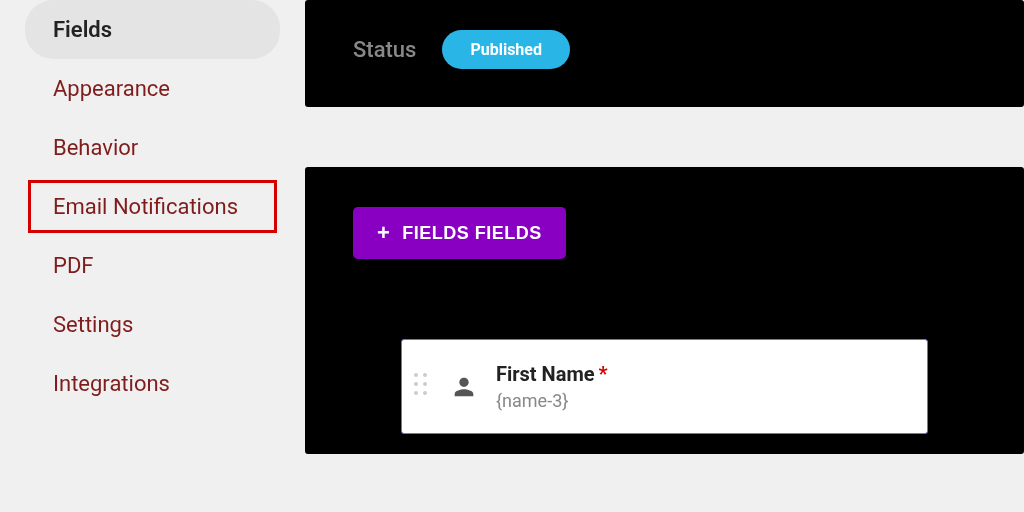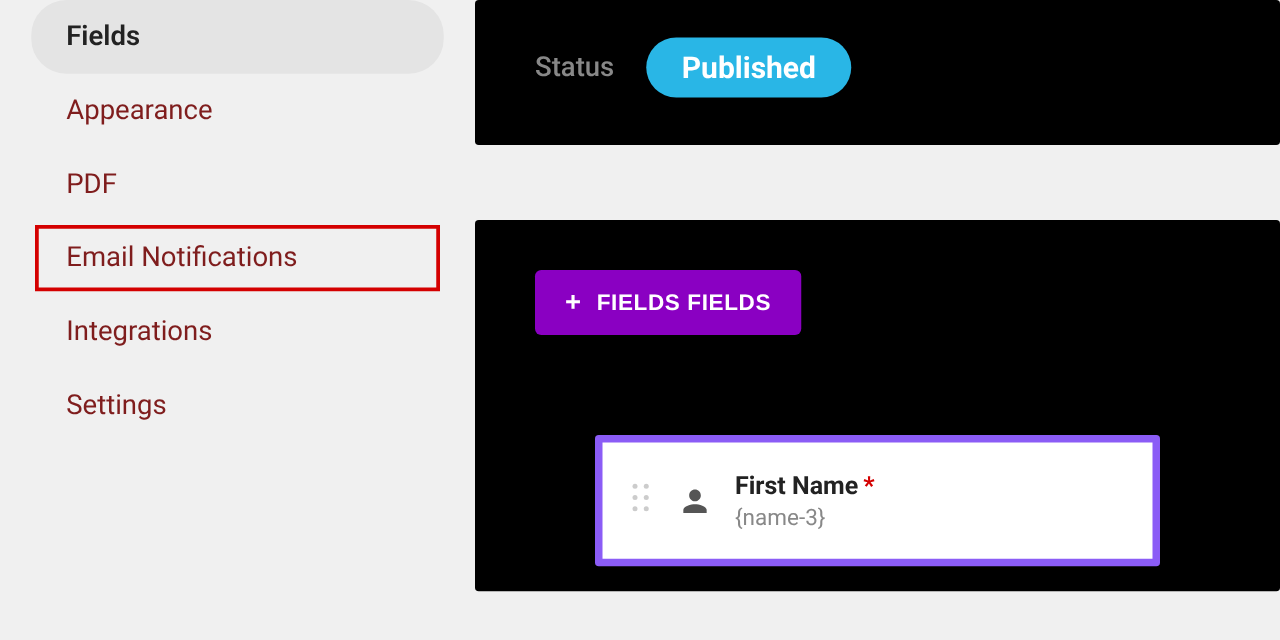--- a/index.html
+++ b/index.html
@@ -9,21 +9,21 @@
     }
     body {
       font-family: -apple-system, BlinkMacSystemFont, "Segoe UI", Roboto, Arial, sans-serif;
       background: #f0f0f0;
       width: 1024px;
       height: 512px;
       overflow: hidden;
       display: flex;
     }
     .sidebar {
-      width: 380px;
+      width: 305px;
       padding: 0 25px 0 25px;
       background: #f0f0f0;
     }
     .sidebar-item {
       padding: 17px 28px;
       font-size: 22px;
       color: #7f1d1d;
       cursor: pointer;
       border-radius: 28px;
     }
@@ -57,21 +57,21 @@
     .status-label {
       font-size: 22px;
       color: #888;
       font-weight: 500;
     }
     .status-badge {
       background: #29b6e6;
       color: #fff;
       padding: 10px 28px;
       border-radius: 24px;
-      font-size: 24px;
+      font-size: 16px;
       font-weight: 700;
     }
     .insert-panel {
       padding: 40px 48px 20px;
     }
     .insert-button {
       background: #8a00c2;
       color: #fff;
       border: none;
       padding: 15px 24px;
@@ -84,24 +84,24 @@
       align-items: center;
       gap: 12px;
     }
     .plus-icon {
       font-size: 22px;
       font-weight: 700;
       line-height: 1;
     }
     .field-card {
       background: #fff;
-      border: 6px solid #8b5cf6;
+      border: 1px solid #8b5cf6;
       border-radius: 3px;
       margin: 80px 48px 0;
-      padding: 22px 24px;
+      padding: 22px 12px;
       display: flex;
       align-items: center;
       gap: 18px;
     }
     .drag-handle {
       width: 18px;
       height: 28px;
       display: grid;
       grid-template-columns: repeat(2, 4px);
       grid-template-rows: repeat(3, 4px);
@@ -141,24 +141,25 @@
       font-size: 18px;
       color: #888;
     }
   </style>
 </head>
 <body>
 
 <div class="sidebar">
   <div class="sidebar-item active">Fields</div>
   <div class="sidebar-item">Appearance</div>
+  <div class="sidebar-item">Behavior</div>
+  <div class="sidebar-item highlighted">Email Notifications</div>
   <div class="sidebar-item">PDF</div>
-  <div class="sidebar-item highlighted">Email Notifications</div>
+  <div class="sidebar-item">Settings</div>
   <div class="sidebar-item">Integrations</div>
-  <div class="sidebar-item">Settings</div>
 </div>
 
 <div class="main">
   <div class="panel status-panel">
     <span class="status-label">Status</span>
     <span class="status-badge">Published</span>
   </div>
 
   <div class="panel insert-panel">
     <button class="insert-button">

